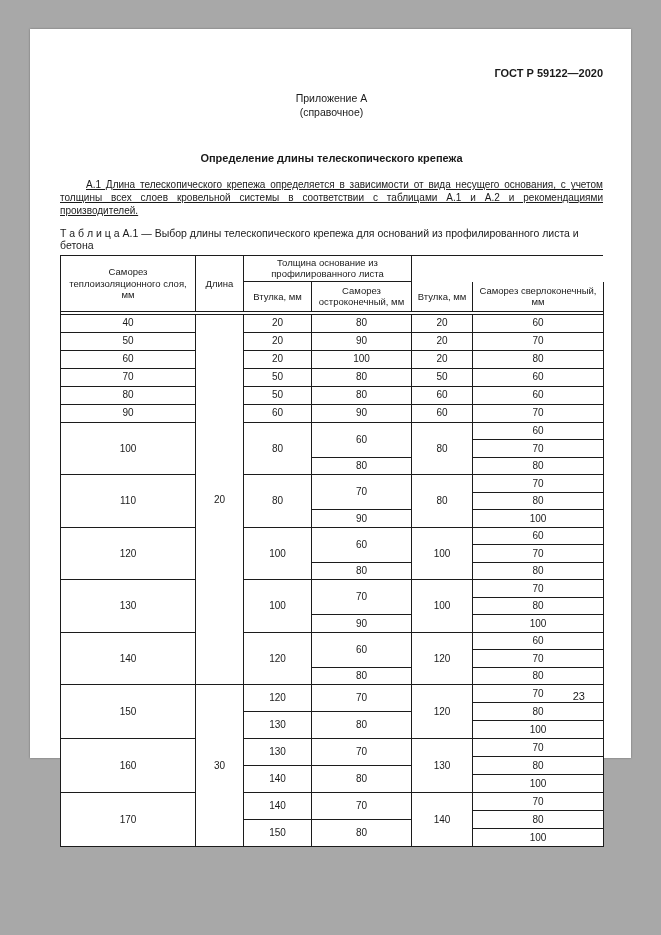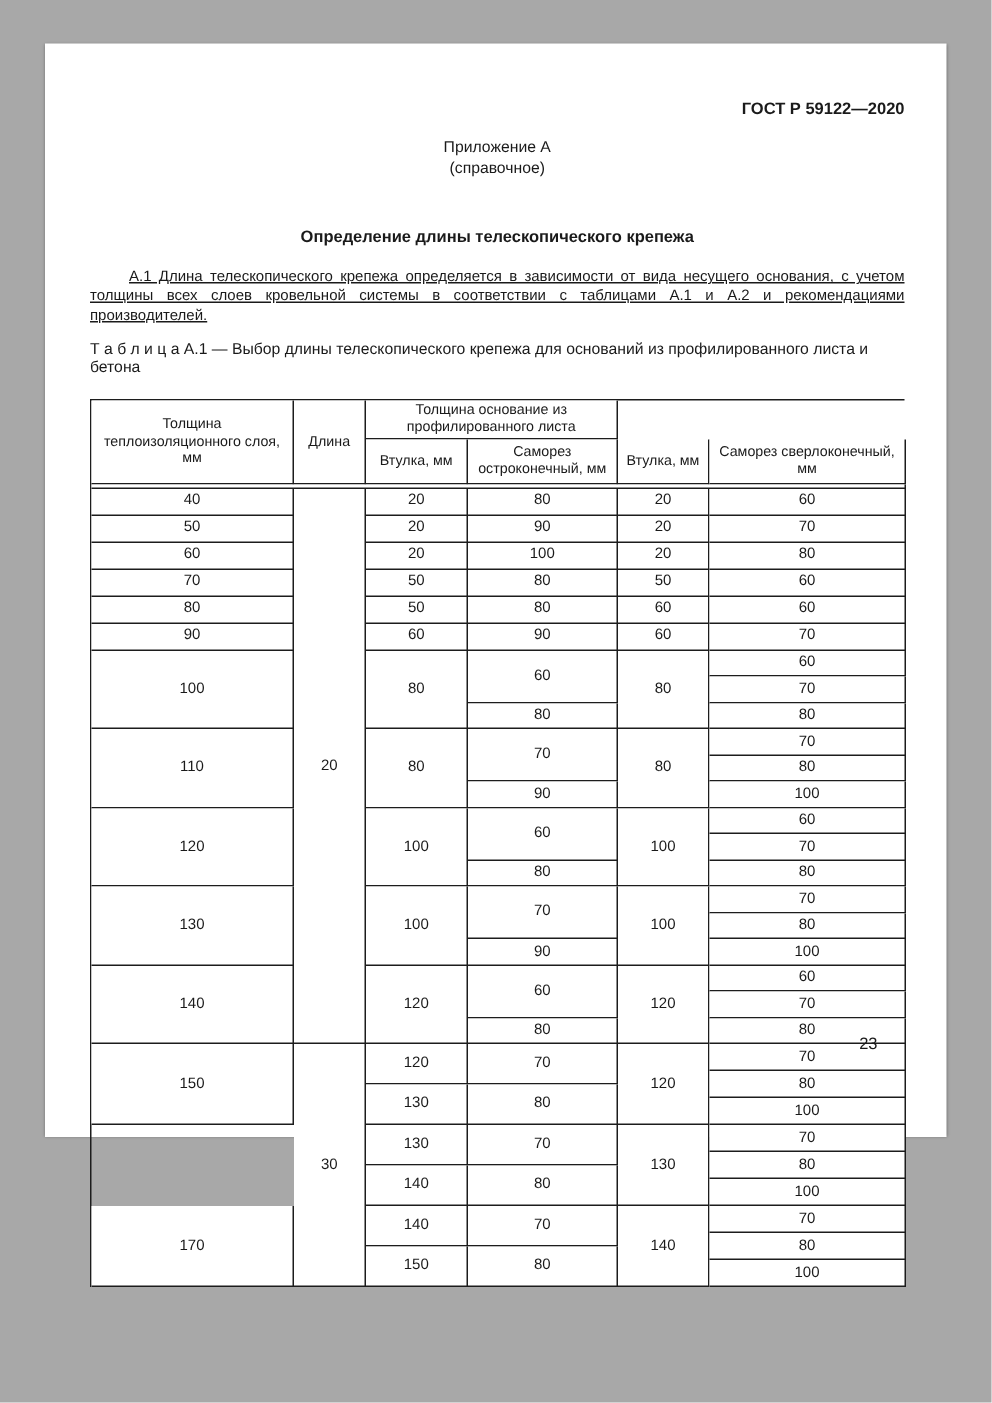--- a/index.html
+++ b/index.html
@@ -24,21 +24,21 @@
   .appendix { text-align:center; font-size:10.5px; line-height:1.3; }
   .section-title {
     text-align:center; font-weight:bold; font-size:11px;
     margin-top:33px; margin-bottom:15px;
   }
   .intro {
     font-size:10px; line-height:1.28; text-align:justify; text-indent:26px;
     margin-bottom:9px;
     text-decoration:underline;
   }
-  .caption { font-size:10.5px; margin-bottom:15px; }
+  .caption { font-size:10.5px; margin-bottom:4px; }
   .grid {
     display:grid;
     grid-template-columns:135px 48px 68px 100px 61px 131px;
     grid-template-rows:26px 30px 3px repeat(6,18px) repeat(15,17.5px) repeat(18,9px);
     border-top:1px solid var(--line, #1c1c1c);
     border-left:1px solid var(--line, #1c1c1c);
     width:543px;
   }
   .cell {
     border-right:1px solid var(--line, #1c1c1c);
@@ -64,21 +64,21 @@
     <div>(справочное)</div>
   </div>
 
   <div class="section-title">Определение длины телескопического крепежа</div>
 
   <p class="intro">А.1 Длина телескопического крепежа определяется в зависимости от вида несущего основания, с учетом толщины всех слоев кровельной системы в соответствии с таблицами А.1 и А.2 и рекомендациями производителей.</p>
 
   <div class="caption">Т а б л и ц а  А.1 — Выбор длины телескопического крепежа для оснований из профилированного листа и бетона</div>
 
   <div class="grid">
-      <div class="cell hdr" style="grid-area: 1 / 1 / span 2 / span 1;">Толщина теплоизоляционного слоя, мм</div>
+      <div class="cell hdr" style="grid-area: 1 / 1 / span 2 / span 1;">Саморез теплоизоляционного слоя, мм</div>
       <div class="cell hdr" style="grid-area: 1 / 2 / span 2 / span 1;">Длина</div>
       <div class="cell hdr" style="grid-area: 1 / 3 / span 1 / span 2;">Толщина основание из профилированного листа</div>
       <div class="cell hdr" style="grid-area: 2 / 3 / span 1 / span 1;">Втулка, мм</div>
       <div class="cell hdr" style="grid-area: 2 / 4 / span 1 / span 1;">Саморез остроконечный, мм</div>
       <div class="cell hdr" style="grid-area: 2 / 5 / span 1 / span 1;">Втулка, мм</div>
       <div class="cell hdr" style="grid-area: 2 / 6 / span 1 / span 1;">Саморез сверлоконечный, мм</div>
       <div class="cell dbl" style="grid-area: 3 / 1 / span 1 / span 6;"></div>
       <div class="cell" style="grid-area: 4 / 1 / span 1 / span 1;">40</div>
       <div class="cell" style="grid-area: 4 / 2 / span 21 / span 1;">20</div>
       <div class="cell" style="grid-area: 4 / 3 / span 1 / span 1;">20</div>
@@ -153,20 +153,21 @@
       <div class="cell" style="grid-area: 25 / 1 / span 6 / span 1;">150</div>
       <div class="cell" style="grid-area: 25 / 2 / span 18 / span 1;">30</div>
       <div class="cell" style="grid-area: 25 / 3 / span 3 / span 1;">120</div>
       <div class="cell" style="grid-area: 25 / 4 / span 3 / span 1;">70</div>
       <div class="cell" style="grid-area: 25 / 5 / span 6 / span 1;">120</div>
       <div class="cell" style="grid-area: 25 / 6 / span 2 / span 1;">70</div>
       <div class="cell" style="grid-area: 27 / 6 / span 2 / span 1;">80</div>
       <div class="cell" style="grid-area: 28 / 3 / span 3 / span 1;">130</div>
       <div class="cell" style="grid-area: 28 / 4 / span 3 / span 1;">80</div>
       <div class="cell" style="grid-area: 29 / 6 / span 2 / span 1;">100</div>
+      <div class="cell" style="grid-area: 31 / 1 / span 6 / span 1;">160</div>
       <div class="cell" style="grid-area: 31 / 3 / span 3 / span 1;">130</div>
       <div class="cell" style="grid-area: 31 / 4 / span 3 / span 1;">70</div>
       <div class="cell" style="grid-area: 31 / 5 / span 6 / span 1;">130</div>
       <div class="cell" style="grid-area: 31 / 6 / span 2 / span 1;">70</div>
       <div class="cell" style="grid-area: 33 / 6 / span 2 / span 1;">80</div>
       <div class="cell" style="grid-area: 34 / 3 / span 3 / span 1;">140</div>
       <div class="cell" style="grid-area: 34 / 4 / span 3 / span 1;">80</div>
       <div class="cell" style="grid-area: 35 / 6 / span 2 / span 1;">100</div>
       <div class="cell" style="grid-area: 37 / 1 / span 6 / span 1;">170</div>
       <div class="cell" style="grid-area: 37 / 3 / span 3 / span 1;">140</div>

